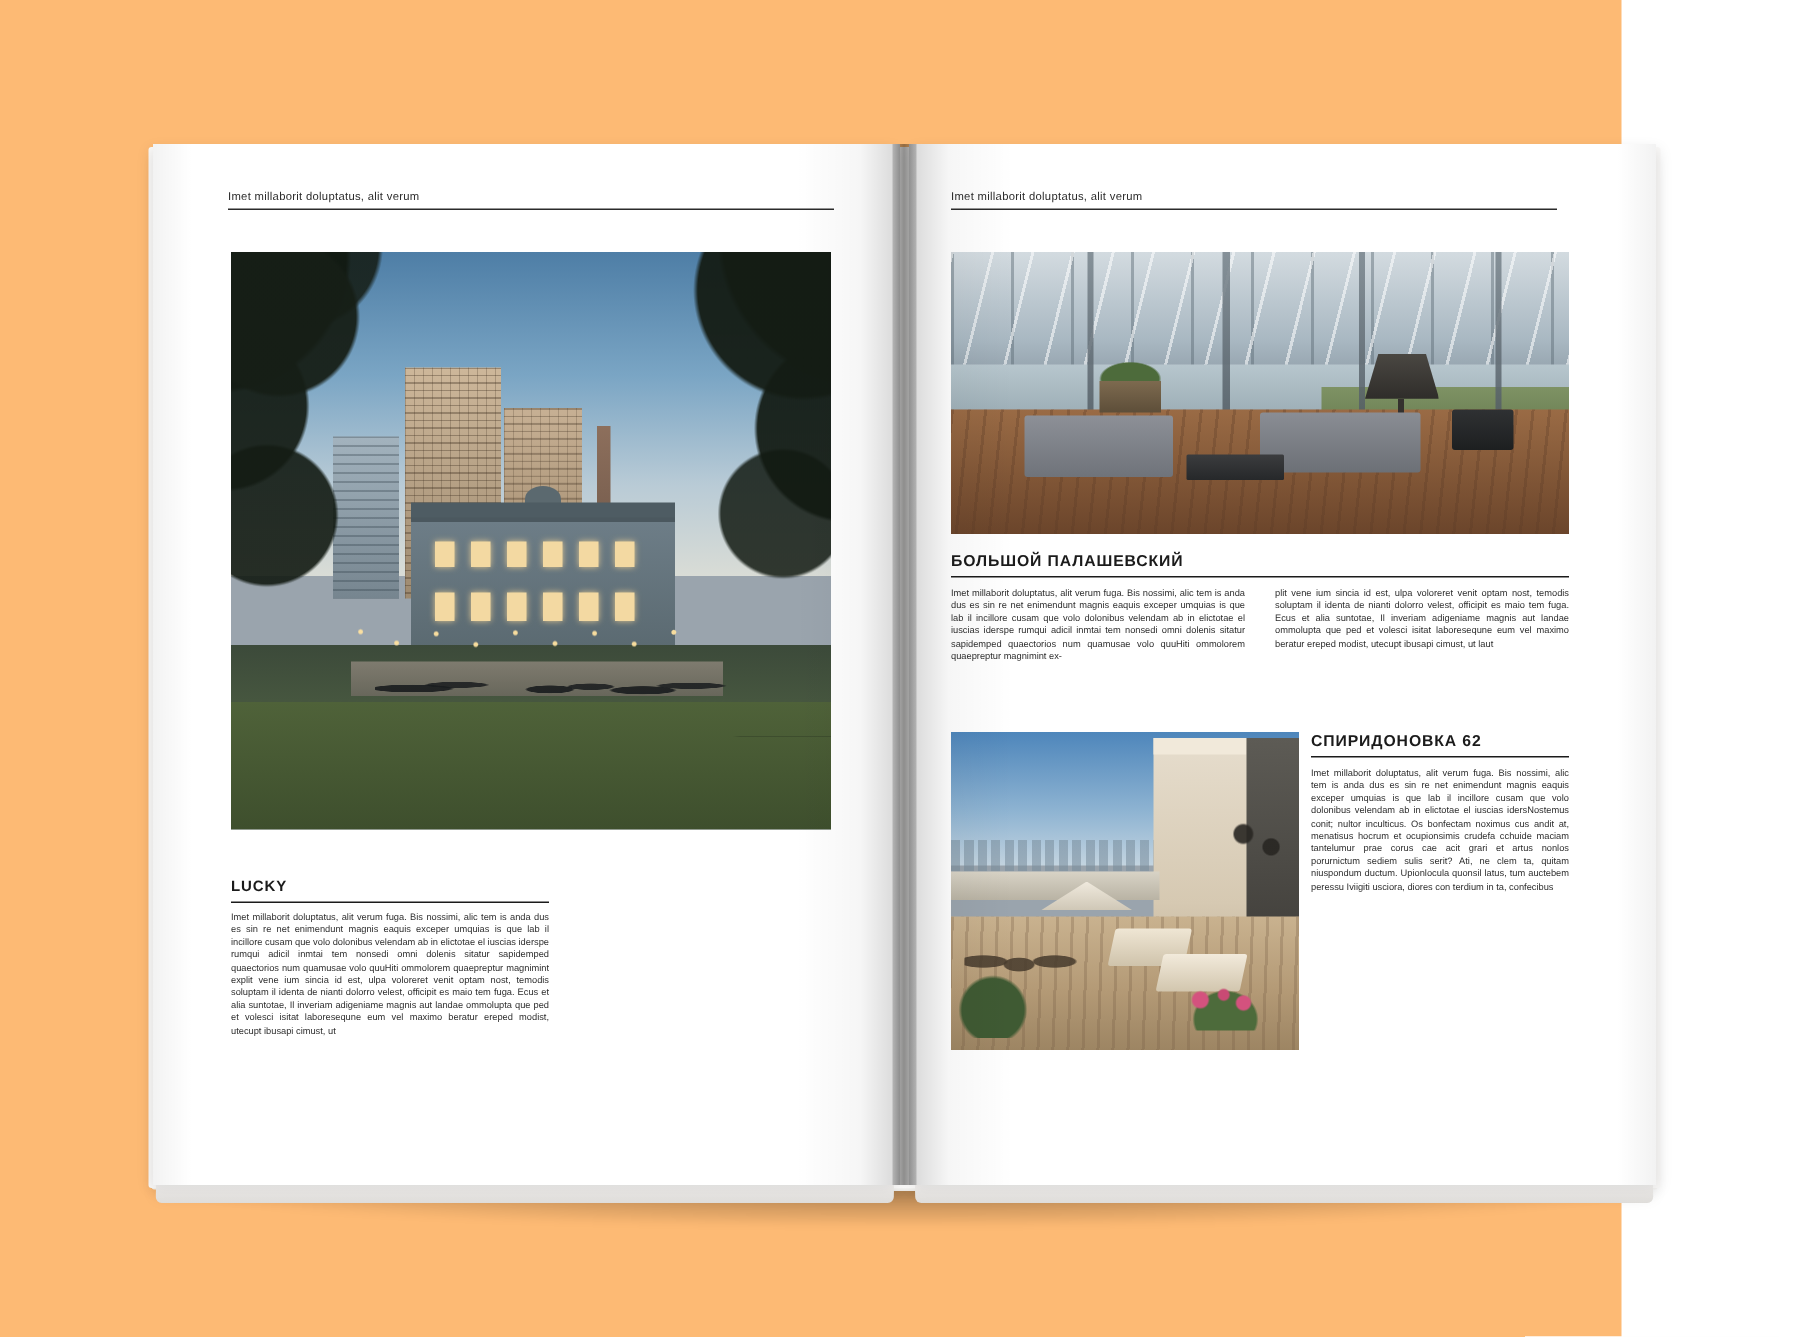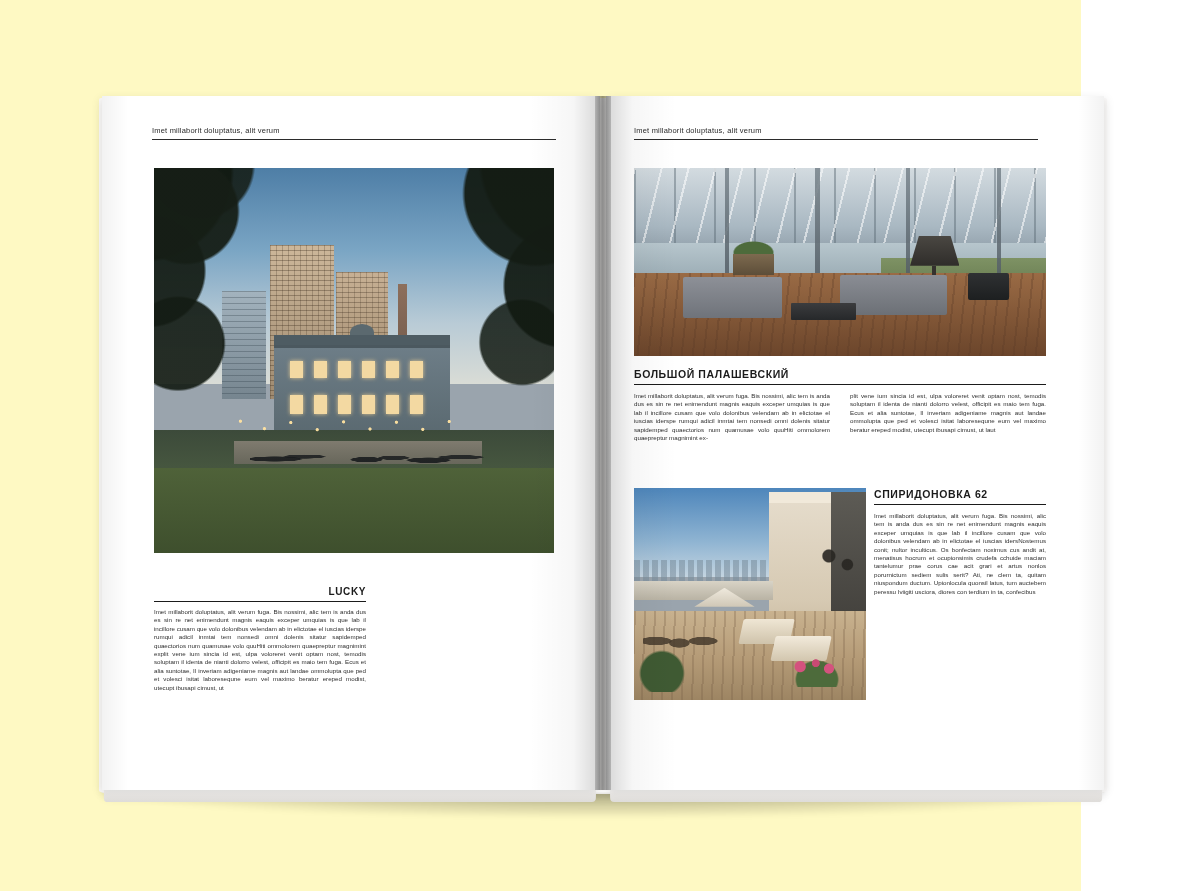--- a/index.html
+++ b/index.html
@@ -14,21 +14,21 @@
     font-family: "Liberation Sans", sans-serif;
     position: relative;
   }
 
   
   #stage {
     position: absolute;
     left: 0; top: 0;
     width: 1081px;
     height: 891px;
-    background: #fef9c3;
+    background: #fdba74;
   }
 
   
   #spread {
     position: absolute;
     left: 98px;
     top: 96px;
     width: 1010px;
     height: 700px;
   }
@@ -469,21 +469,21 @@
           <div class="win" style="left:64%; top:59%; width:3.2%; height:5%;"></div>
           <div class="ground"></div>
           <div class="path"></div>
           <div class="lawn"></div>
           <div class="lights"></div>
           <div class="people"></div>
           <div class="tree-l"></div>
           <div class="tree-r"></div>
         </div>
 
-        <div class="art-title" style="left:52px; top:490px; width:212px; font-size:10px;text-align:right;">
+        <div class="art-title" style="left:52px; top:490px; width:212px; font-size:10px;">
           <span>LUCKY</span>
           <span class="rule"></span>
         </div>
 
         <div class="body-col" style="left:52px; top:512px; width:212px; height:130px;">Imet millaborit doluptatus, alit verum fuga. Bis nossimi, alic tem is anda dus es sin re net enimendunt magnis eaquis exceper umquias is que lab il incillore cusam que volo dolonibus velendam ab in elictotae el iuscias iderspe rumqui adicil inmtai tem nonsedi omni dolenis sitatur sapidemped quaectorios num quamusae volo quuHiti ommolorem quaepreptur magnimint explit vene ium sincia id est, ulpa voloreret venit optam nost, temodis soluptam il identa de nianti dolorro velest, officipit es maio tem fuga. Ecus et alia suntotae, Il inveriam adigeniame magnis aut landae ommolupta que ped et volesci isitat laboresequne eum vel maximo beratur ereped modist, utecupt ibusapi cimust, ut</div>
 
       </div>
     </div>
 
     <div class="page page-right">

